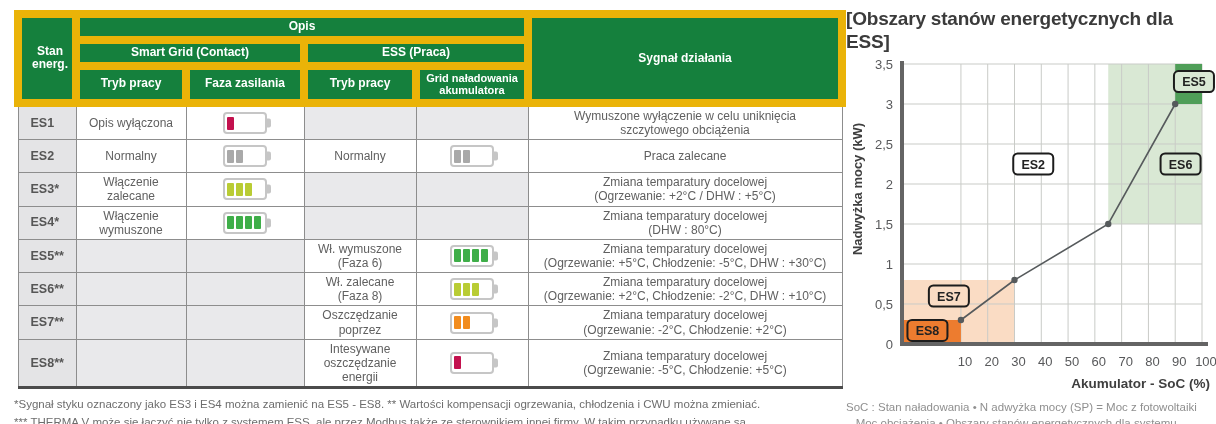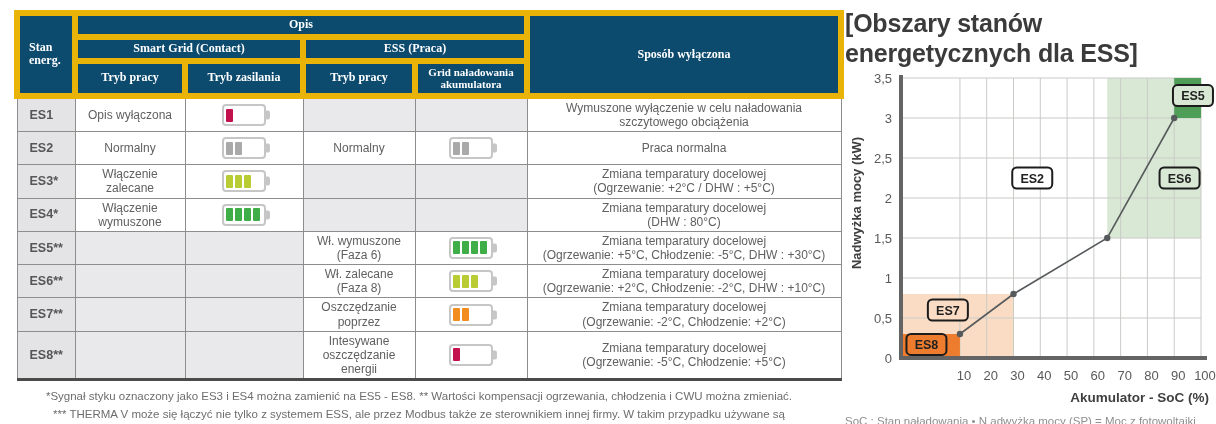--- a/index.html
+++ b/index.html
@@ -4,45 +4,45 @@
 <style>
   html,body{margin:0;padding:0;background:#fff;}
   body{width:1216px;height:424px;font-family:"Liberation Sans",sans-serif;overflow:hidden;}
   .page{display:flex;width:1216px;height:424px;}
   .left{flex:0 0 845px;box-sizing:border-box;padding:10px 0 0 14px;}
   .right{flex:0 0 371px;box-sizing:border-box;padding-top:4px;}
 
   
   table.ess{border-collapse:collapse;table-layout:fixed;width:824px;}
   table.ess th, table.ess td{box-sizing:border-box;overflow:hidden;}
-  th{background:#0c4a6e;color:#fff;font-size:12px;font-weight:700;border:6px solid #eab308;
-     text-align:center;vertical-align:middle;padding:2px 3px;line-height:1.15;font-family:Liberation Serif, serif;}
-  th.stan{text-align:left;padding-left:9px;white-space:pre-line;}
+  th{background:#15803d;color:#fff;font-size:12px;font-weight:700;border:8px solid #eab308;
+     text-align:center;vertical-align:middle;padding:2px 3px;line-height:1.15;}
+  th.stan{text-align:center;padding-left:9px;white-space:pre-line;}
   th.small{font-size:11px;}
   tr.hrow1 th{height:22px;} tr.hrow2 th{height:22px;} tr.hrow3 th{height:34px;}
   td{border:1px solid #8d8d8d;font-size:12px;color:#606060;text-align:center;
      vertical-align:middle;height:33px;line-height:1.18;padding:2px 3px;background:#fff;
      white-space:pre-line;}
   td.es{background:#e4e4e6;text-align:left;padding-left:12px;font-weight:700;color:#565656;font-size:12.5px;}
   td.empty{background:#e9e9eb;}
   tr:last-child td{border-bottom:3px solid #4b4b4b;}
   td.sposob{font-size:12px;}
 
   .batt{position:relative;display:inline-flex;align-items:center;width:44px;height:22px;
         border:2px solid #c6c6c6;border-radius:4px;background:#fff;box-sizing:border-box;
         padding:0 2px;vertical-align:middle;}
   .batt .bar{width:7px;height:13px;margin-right:2px;border-radius:1px;flex:0 0 auto;}
   .batt .nub{position:absolute;right:-6px;top:50%;transform:translateY(-50%);
         width:4px;height:9px;background:#c6c6c6;border-radius:0 2px 2px 0;}
 
   .footnotes{margin-top:7px;width:810px;}
-  .footnotes p{margin:0 0 1px 0;font-size:11.5px;color:#6d6d6d;line-height:1.45;white-space:pre-line;text-align:center;}
+  .footnotes p{margin:0 0 1px 0;font-size:11.5px;color:#6d6d6d;line-height:1.45;white-space:pre-line;}
 
   
-  .chart-title{font-size:25px;font-weight:700;color:#3b3b3b;line-height:1.2;letter-spacing:-0.2px;margin:4px 0 0 0;}
+  .chart-title{font-size:19px;font-weight:700;color:#3b3b3b;line-height:1.2;letter-spacing:-0.2px;margin:4px 0 0 0;}
   svg{display:block;}
   svg text{font-family:"Liberation Sans",sans-serif;}
   .caption{margin-top:3px;font-size:11.5px;color:#8f8f8f;line-height:1.42;white-space:pre-line;}
 </style>
 </head>
 <body>
 
 <div class="page">
 
   <div class="left">
@@ -53,50 +53,50 @@
           <col style="width:118px">
         <col style="width:112px">
           <col style="width:112px">
           <col style="width:314px">
       </colgroup>
       <thead>
         <tr class="hrow1">
           <th class="stan" rowspan="3">Stan
 energ.</th>
           <th colspan="4">Opis</th>
-          <th rowspan="3">Sposób wyłączona</th>
+          <th rowspan="3">Sygnał działania</th>
         </tr>
         <tr class="hrow2">
           <th colspan="2">Smart Grid (Contact)</th>
           <th colspan="2">ESS (Praca)</th>
         </tr>
         <tr class="hrow3">
           <th>Tryb pracy</th>
-          <th>Tryb zasilania</th>
+          <th>Faza zasilania</th>
           <th>Tryb pracy</th>
           <th class="small">Grid naładowania akumulatora</th>
         </tr>
       </thead>
       <tbody id="tbody">
           <tr>
             <td class="es">ES1</td>
             <td class="">Opis wyłączona</td>
             <td><span class="batt"><span class="bar" style="background: rgb(195, 17, 78);"></span><span class="nub"></span></span></td>
             <td class="empty"></td>
             <td class="empty"></td>
-            <td class="sposob">Wymuszone wyłączenie w celu naładowania
+            <td class="sposob">Wymuszone wyłączenie w celu uniknięcia
 szczytowego obciążenia</td>
           </tr>
           <tr>
             <td class="es">ES2</td>
             <td class="">Normalny</td>
             <td><span class="batt"><span class="bar" style="background: rgb(169, 169, 169);"></span><span class="bar" style="background: rgb(169, 169, 169);"></span><span class="nub"></span></span></td>
             <td class="">Normalny</td>
             <td><span class="batt"><span class="bar" style="background: rgb(169, 169, 169);"></span><span class="bar" style="background: rgb(169, 169, 169);"></span><span class="nub"></span></span></td>
-            <td class="sposob">Praca normalna</td>
+            <td class="sposob">Praca zalecane</td>
           </tr>
           <tr>
             <td class="es">ES3*</td>
             <td class="">Włączenie
 zalecane</td>
             <td><span class="batt"><span class="bar" style="background: rgb(185, 204, 52);"></span><span class="bar" style="background: rgb(185, 204, 52);"></span><span class="bar" style="background: rgb(185, 204, 52);"></span><span class="nub"></span></span></td>
             <td class="empty"></td>
             <td class="empty"></td>
             <td class="sposob">Zmiana temparatury docelowej
 (Ogrzewanie: +2°C / DHW : +5°C)</td>

